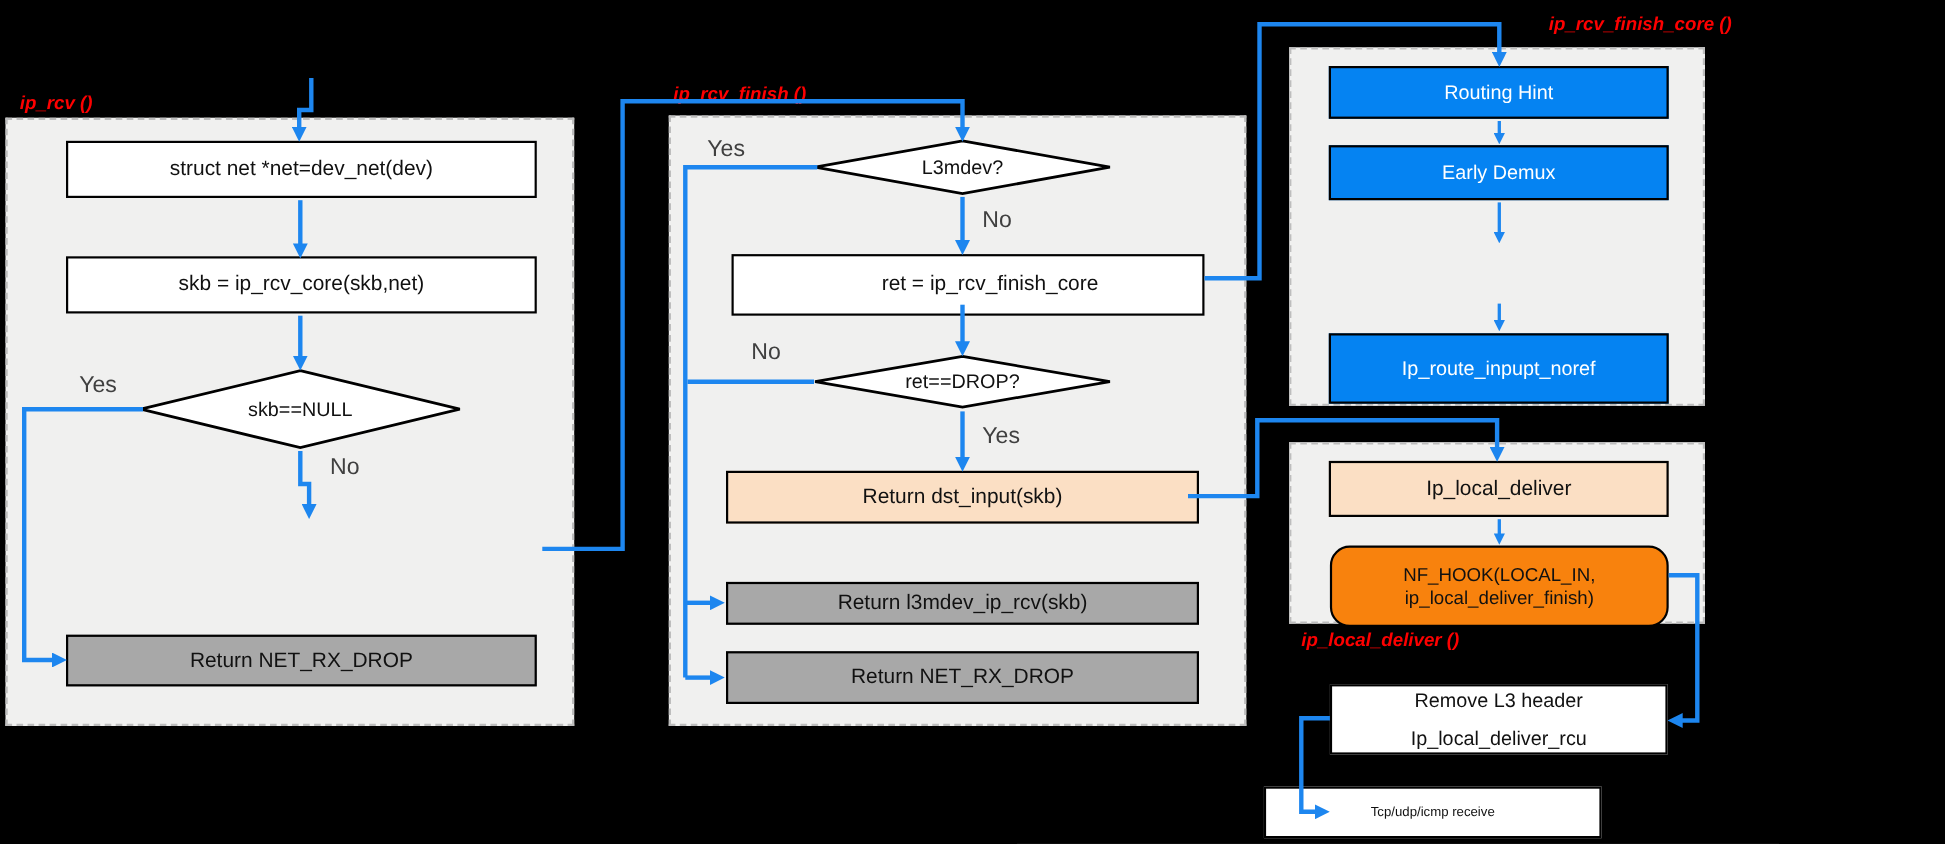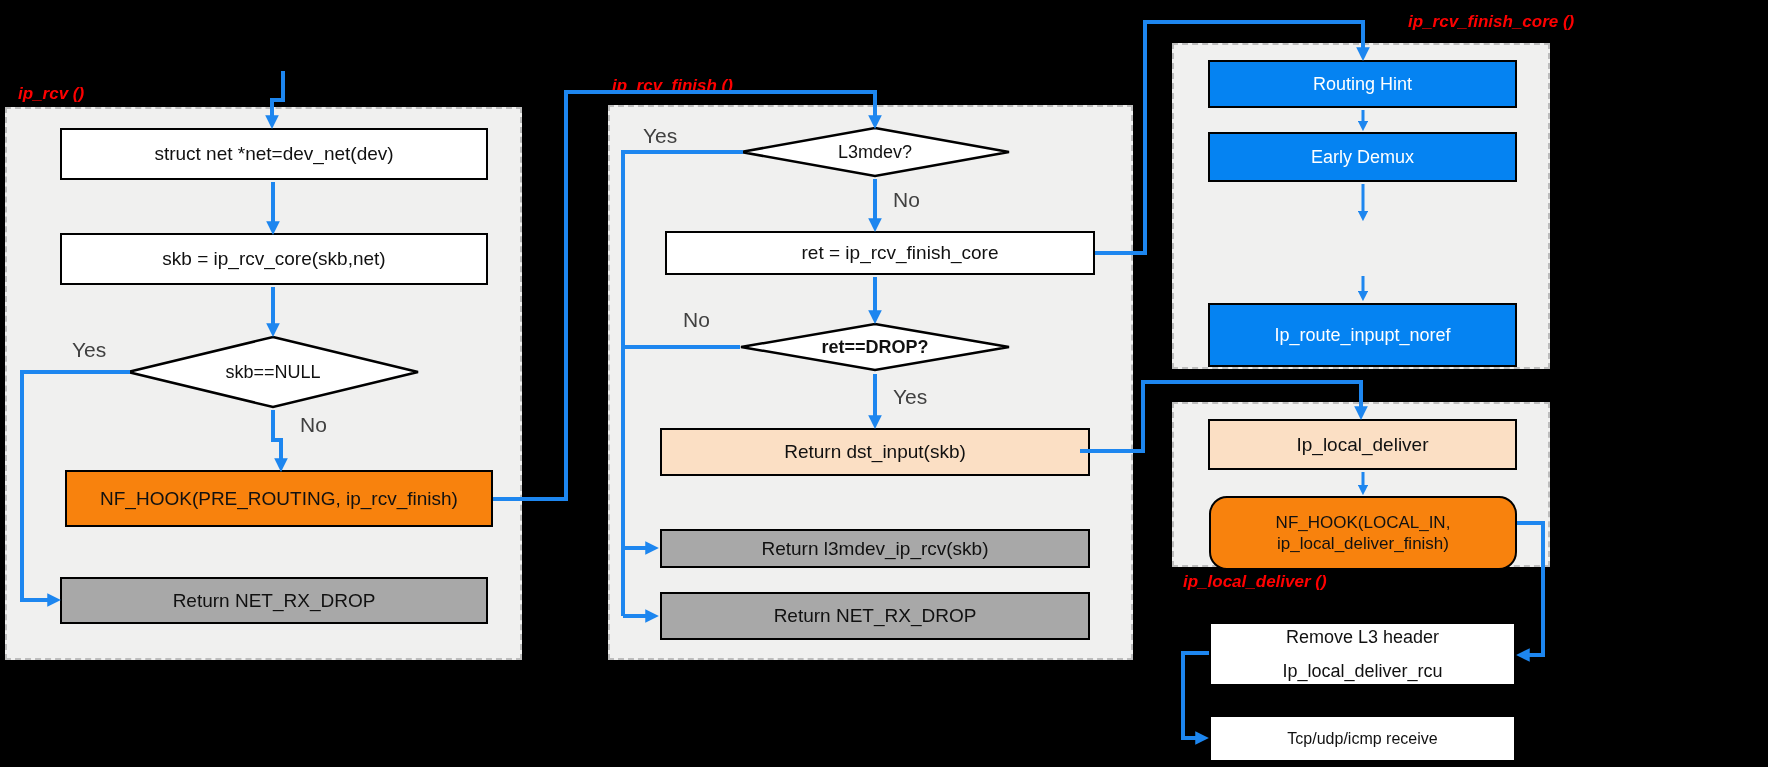--- a/index.html
+++ b/index.html
@@ -53,35 +53,34 @@
 
   <div class="diamond" style="left:125px;top:334px;width:296px;height:76px;text-align:center;">
     <svg width="296" height="76">
       <polygon points="148,3 293,38 148,73 3,38" fill="#fff" stroke="#000" stroke-width="2.5"></polygon>
     </svg>
     <span>skb==NULL</span>
   </div>
   <div class="yn" style="left:72px;top:338px;">Yes</div>
   <div class="yn" style="left:300px;top:413px;">No</div>
 
-  <div class="node orange" style="left:65px;top:470px;width:428px;height:57px;">NF_HOOK(PRE_ROUTING, ip_rcv_finish)</div>
   <div class="node gray" style="left:60px;top:577px;width:428px;height:47px;">Return NET_RX_DROP</div>
 
   <div class="diamond" style="left:738px;top:126px;width:274px;height:52px;">
     <svg width="274" height="52">
       <polygon points="137,2 271,26 137,50 3,26" fill="#fff" stroke="#000" stroke-width="2.5"></polygon>
     </svg>
     <span>L3mdev?</span>
   </div>
   <div class="yn" style="left:643px;top:124px;">Yes</div>
   <div class="yn" style="left:893px;top:188px;">No</div>
 
-  <div class="node white" style="left:665px;top:231px;width:430px;height:44px;padding-left:40px;">ret = ip_rcv_finish_core</div>
+  <div class="node white" style="left:665px;top:231px;width:430px;height:56px;padding-left:40px;">ret = ip_rcv_finish_core</div>
 
-  <div class="diamond" style="left:738px;top:322px;width:274px;height:50px;font-weight:bold;">
+  <div class="diamond" style="left:738px;top:322px;width:274px;height:50px;">
     <svg width="274" height="50">
       <polygon points="137,2 271,25 137,48 3,25" fill="#fff" stroke="#000" stroke-width="2.5"></polygon>
     </svg>
     <span>ret==DROP?</span>
   </div>
   <div class="yn" style="left:683px;top:308px;">No</div>
   <div class="yn" style="left:893px;top:385px;">Yes</div>
 
   <div class="node peach" style="left:660px;top:428px;width:430px;height:48px;">Return dst_input(skb)</div>
   <div class="node gray" style="left:660px;top:529px;width:430px;height:39px;">Return l3mdev_ip_rcv(skb)</div>
@@ -91,21 +90,21 @@
   <div class="node blue" style="left:1208px;top:132px;width:309px;height:50px;">Early Demux</div>
   <div class="node blue" style="left:1208px;top:303px;width:309px;height:64px;">Ip_route_inpupt_noref</div>
 
   <div class="node peach" style="left:1208px;top:419px;width:309px;height:51px;">Ip_local_deliver</div>
   <div class="node orange" style="left:1209px;top:496px;width:308px;height:74px;font-size:17px;border-radius:18px;">NF_HOOK(LOCAL_IN, ip_local_deliver_finish)</div>
 
   <div class="node white twoline" style="left:1209px;top:622px;width:307px;height:64px;">
     <span>Remove L3 header</span>
     <span>Ip_local_deliver_rcu</span>
   </div>
-  <div class="node white" style="left:1209px;top:715px;width:307px;height:47px;font-size:16px;">Tcp/udp/icmp receive</div>
+  <div class="node white" style="left:1149px;top:715px;width:307px;height:47px;font-size:12px;">Tcp/udp/icmp receive</div>
 
 
   <svg id="wires" width="1768" height="767">
     <defs>
       <marker id="ah" viewBox="0 0 10 10" refX="2" refY="5" markerWidth="3.4" markerHeight="3.4" orient="auto">
         <path d="M0,0 L10,5 L0,10 Z" fill="#1d86ef"></path>
       </marker>
     </defs>
     <path class="wire" d="M283,71 L283,100 L272,100 L272,118" marker-end="url(#ah)"></path>
     <path class="wire" d="M273,182 L273,224" marker-end="url(#ah)"></path>

